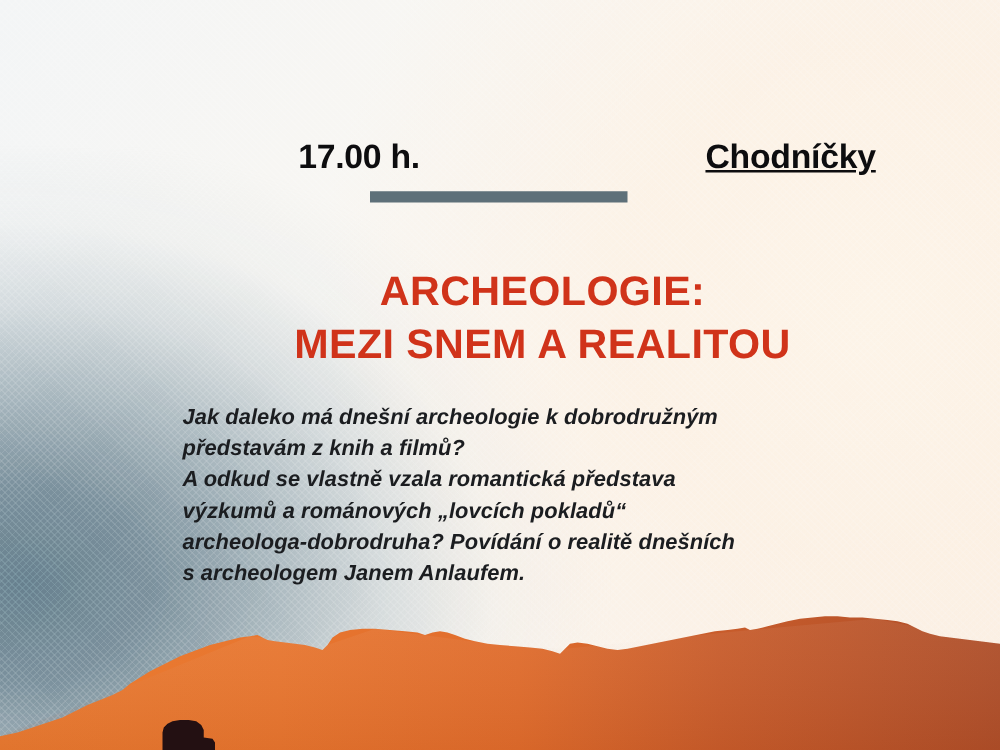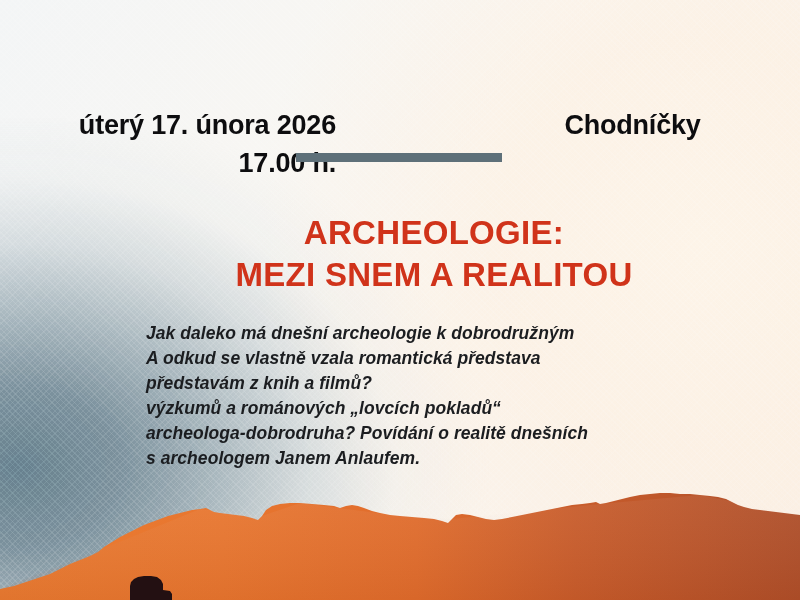--- a/index.html
+++ b/index.html
@@ -107,21 +107,21 @@
     left: 500px;
     top: 0;
     width: 265px;
     text-align: center;
     color: #0d0d0f;
     font-size: 27px;
     font-weight: 700;
     line-height: 38px;
     letter-spacing: -0.2px;
   }
-  .brand-line { display: block; white-space: nowrap; }
+  .brand-line { display: block; white-space: nowrap; text-decoration: underline; }
 
   
   .title {
     position: absolute;
     left: 0;
     top: 212px;
     width: 800px;
     text-align: center;
     color: #d0331a;
     font-size: 33px;
@@ -163,41 +163,40 @@
 <div id="poster">
 
   <div class="bg-base"></div>
   <div class="bg-slate"></div>
   <div class="bg-warm"></div>
   <div class="bg-texture"></div>
 
   <div class="header">
 
     <div class="date-block">
-      <span class="date-line">úterý 17. února 2026</span>
       <span class="date-line">17.00 h.</span>
     </div>
 
     <div class="brand-block">
       <span class="brand-line">Chodníčky</span>
     </div>
 
   </div>
 
   <div class="divider"></div>
 
   <div class="title">
     <span class="title-line">ARCHEOLOGIE:</span>
     <span class="title-line">MEZI SNEM A REALITOU</span>
   </div>
 
   <div class="body-text">
     <span class="body-line">Jak daleko má dnešní archeologie k dobrodružným</span>
+    <span class="body-line">představám z knih a filmů?</span>
     <span class="body-line">A odkud se vlastně vzala romantická představa</span>
-    <span class="body-line">představám z knih a filmů?</span>
     <span class="body-line">výzkumů a románových „lovcích pokladů“</span>
     <span class="body-line">archeologa-dobrodruha? Povídání o realitě dnešních</span>
     <span class="body-line">s archeologem Janem Anlaufem.</span>
   </div>
 
   <div class="mountains">
     <svg viewBox="0 0 800 110" preserveAspectRatio="none" xmlns="http://www.w3.org/2000/svg" aria-hidden="true">
       <defs>
         <linearGradient id="ridgeGrad" x1="0" y1="0" x2="1" y2="0">
           <stop offset="0%" stop-color="#ea7b31"></stop>

